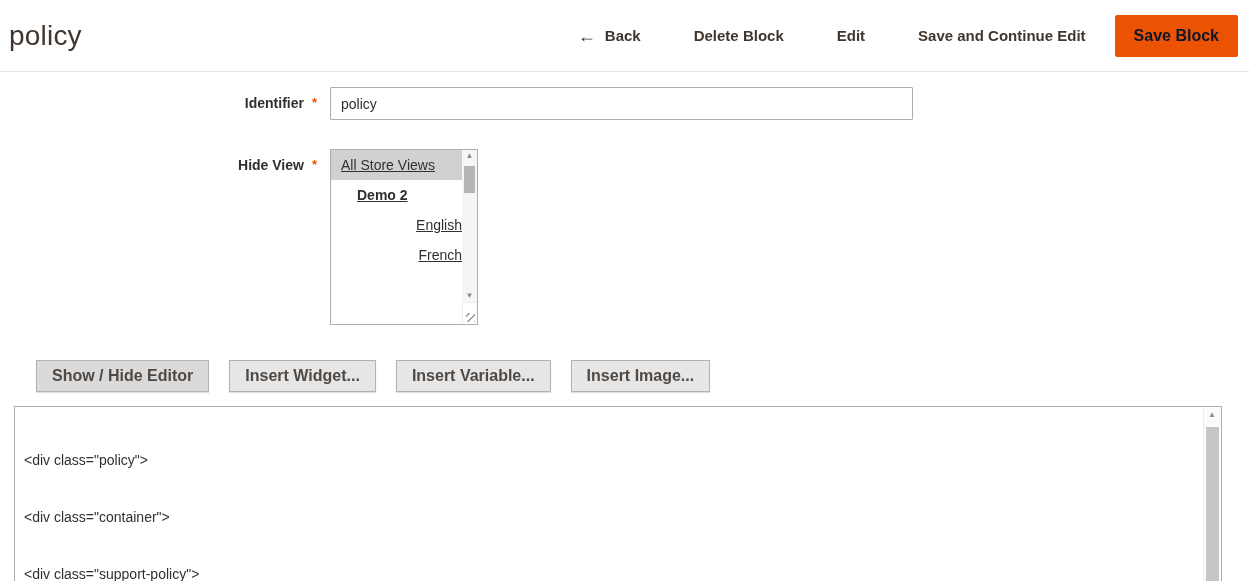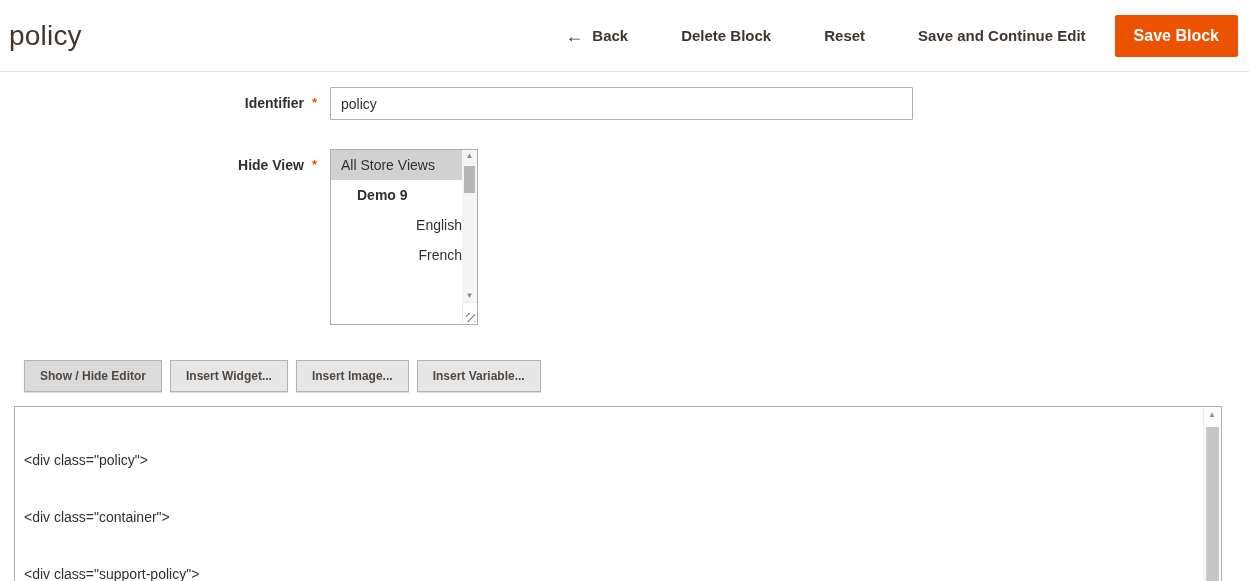--- a/index.html
+++ b/index.html
@@ -9,38 +9,38 @@
   
   .page-header { display:flex; justify-content:space-between; align-items:center;
     height:72px; padding:0 11px 0 9px; background:#fff; border-bottom:1px solid #e3e3e3; }
   .page-title { font-size:28px; font-weight:400; color:#41362f; letter-spacing:.2px; }
   .header-actions { display:flex; align-items:center; }
   .text-btn { display:flex; align-items:center; gap:9px; background:none; border:none;
     font-family:inherit; font-size:15px; font-weight:600; color:#41362f; cursor:pointer;
     margin-left:53px; white-space:nowrap; }
   .back-arrow { font-size:18px; line-height:1; font-weight:400; }
   .primary-btn { margin-left:29px; background:#eb5202; border:1px solid #eb5202;
-    border-radius:2px; color:#ffffff; font-family:inherit; font-size:16px; font-weight:600;
+    border-radius:2px; color:#0f172a; font-family:inherit; font-size:16px; font-weight:600;
     padding:11px 18px; cursor:pointer; white-space:nowrap; }
 
   
   .form-area { padding-top:15px; }
   .field-row { display:flex; align-items:flex-start; }
   .field-row + .field-row { margin-top:29px; }
   .field-label-wrap { width:330px; padding-right:13px; padding-top:8px; display:flex;
     justify-content:flex-end; align-items:flex-start; gap:8px; font-size:14px;
     font-weight:600; color:#303030; }
   .required-mark { color:#eb5202; font-size:13px; font-weight:600; }
   .text-input { width:583px; height:33px; border:1px solid #adadad; border-radius:1px;
     font-family:inherit; font-size:14px; color:#303030; padding:0 10px; background:#fff; }
 
   
   .store-select { position:relative; width:148px; height:176px; background:#fff;
     border:1px solid #adadad; overflow:hidden; }
-  .options-list { margin-right:15px; }
+  .options-list { margin-right:15px;text-decoration:underline; }
   .option { height:30px; line-height:30px; font-size:14px; padding-left:10px;
     white-space:nowrap; cursor:default; }
   .option.selected { background:#d1d1d1; }
   .option.bold { font-weight:700; }
   .option.indent-1 { padding-left:26px; }
   .option.indent-2 { padding-left:39px;text-align:right; }
   .select-scrollbar { position:absolute; top:0; right:0; width:15px; height:152px;
     background:#f5f5f5; }
   .sb-arrow { display:block; width:100%; text-align:center; font-size:8px; color:#8d8d8d;
     line-height:12px; height:12px; cursor:pointer; }
@@ -49,22 +49,22 @@
     height:27px; background:#b5b5b5; }
   .resize-grip { position:absolute; right:0; bottom:0; width:15px; height:22px;
     background:#fff; border-left:1px solid #eee; border-top:1px solid #eee; }
   .resize-grip::after { content:""; position:absolute; right:2px; bottom:2px;
     width:9px; height:9px;
     background:repeating-linear-gradient(135deg, transparent 0 2px, #9a9a9a 2px 3px, transparent 3px 5px); }
 
   
   .editor-toolbar { display:flex; gap:8px; margin:35px 0 0 24px; }
   .editor-btn { height:32px; padding:0 15px; background:#e6e6e6; border:1px solid #b2b2b2;
-    color:#514943; font-family:inherit; font-size:12px; font-weight:600; cursor:pointer;
-    box-shadow:0 1px 1px rgba(0,0,0,.12); white-space:nowrap; }
+    color:#514943; font-family:inherit; font-size:16px; font-weight:600; cursor:pointer;
+    box-shadow:0 1px 1px rgba(0,0,0,.12); white-space:nowrap;margin-left:12px; }
   .editor-btn.active { background:#dadada; }
 
   
   .code-editor { position:relative; margin:14px 27px 0 14px; width:1208px; height:200px;
     border:1px solid #adadad; background:#fff; overflow:hidden; cursor:text; }
   .code-lines { padding:6px 28px 6px 9px; font-size:14px; line-height:19px; color:#303030;
     white-space:pre; }
   .editor-scrollbar { position:absolute; top:1px; right:1px; bottom:1px; width:17px;
     background:#fbfbfb; border-left:1px solid #ededed; }
   .editor-scrollbar .sb-arrow { line-height:14px; height:14px; font-size:8px; }
@@ -78,21 +78,21 @@
   <h1 class="page-title">policy</h1>
   <div class="header-actions">
     <button class="text-btn" style="margin-left:0">
       <span class="back-arrow">←</span>
       <span>Back</span>
     </button>
     <button class="text-btn">
       <span>Delete Block</span>
     </button>
     <button class="text-btn">
-      <span>Reset</span>
+      <span>Edit</span>
     </button>
     <button class="text-btn">
       <span>Save and Continue Edit</span>
     </button>
     <button class="primary-btn">Save Block</button>
   </div>
 </header>
 
 <div class="form-area">
 
@@ -105,40 +105,40 @@
   </div>
 
   <div class="field-row">
     <div class="field-label-wrap">
       <span>Hide View</span>
       <span class="required-mark">*</span>
     </div>
     <div class="store-select">
       <div class="options-list">
         <div class="option selected">All Store Views</div>
-        <div class="option bold indent-1">Demo 9</div>
+        <div class="option bold indent-1">Demo 2</div>
         <div class="option indent-2">English</div>
         <div class="option indent-2">French</div>
       </div>
       <div class="select-scrollbar">
         <span class="sb-arrow">▲</span>
         <span class="sb-thumb"></span>
         <span class="sb-arrow down">▼</span>
       </div>
       <div class="resize-grip"></div>
     </div>
   </div>
 
 </div>
 
 <div class="editor-toolbar">
   <button class="editor-btn active">Show / Hide Editor</button>
   <button class="editor-btn">Insert Widget...</button>
+  <button class="editor-btn">Insert Variable...</button>
   <button class="editor-btn">Insert Image...</button>
-  <button class="editor-btn">Insert Variable...</button>
 </div>
 
 <div class="code-editor">
   <div class="code-lines">
     <div>&lt;div class="policy"&gt;</div>
     <div>&lt;div class="container"&gt;</div>
     <div>&lt;div class="support-policy"&gt;</div>
     
     
     

